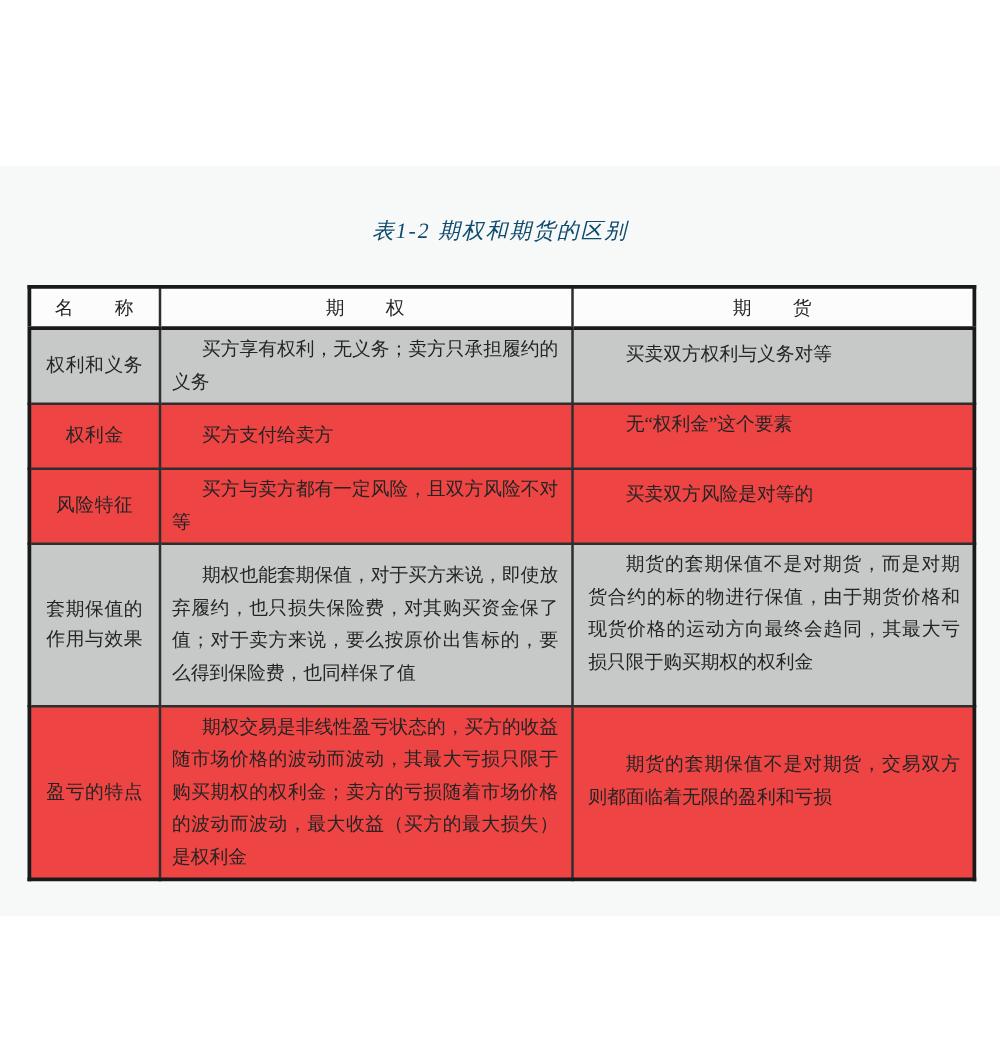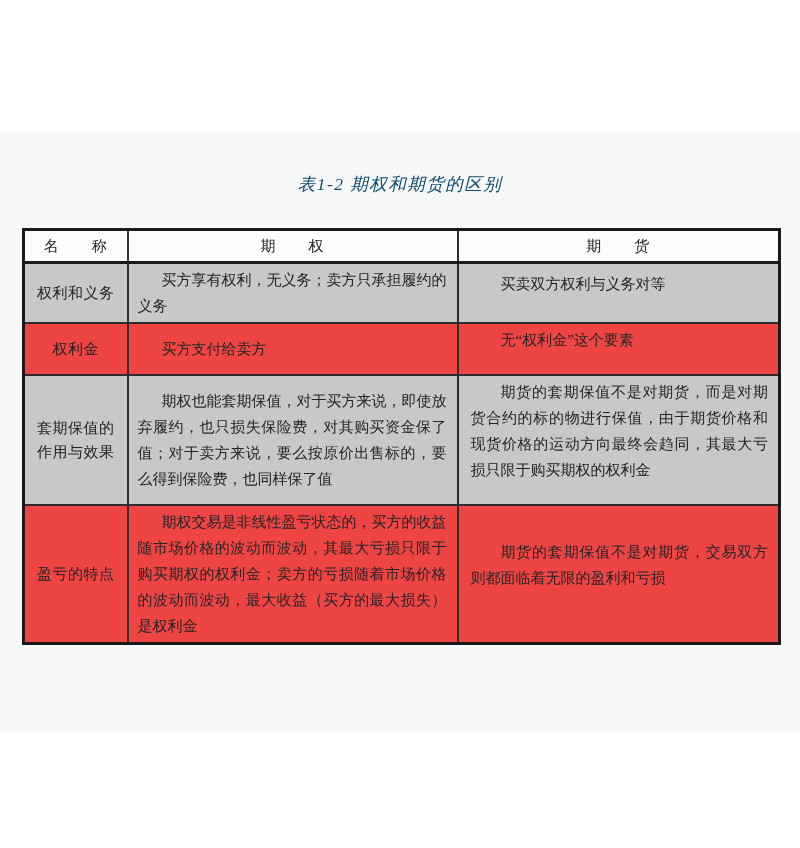--- a/index.html
+++ b/index.html
@@ -109,20 +109,29 @@
     </tr>
     <tr class="plain r-h2">
       <td class="name">权利金</td>
       <td class="body">
           <p>买方支付给卖方</p>
         </td>
       <td class="body fut">
           <p>无“权利金”这个要素</p>
         </td>
     </tr>
+    <tr class="plain r-h4">
+      <td class="name">风险特征</td>
+      <td class="body">
+          <p>买方与卖方都有一定风险，且双方风险不对等</p>
+        </td>
+      <td class="body fut">
+          <p>买卖双方风险是对等的</p>
+        </td>
+    </tr>
     <tr class="shaded r-h5">
       <td class="name">套期保值的作用与效果</td>
       <td class="body">
           <p>期权也能套期保值，对于买方来说，即使放弃履约，也只损失保险费，对其购买资金保了值；对于卖方来说，要么按原价出售标的，要么得到保险费，也同样保了值</p>
         </td>
       <td class="body fut">
           <p>期货的套期保值不是对期货，而是对期货合约的标的物进行保值，由于期货价格和现货价格的运动方向最终会趋同，其最大亏损只限于购买期权的权利金</p>
         </td>
     </tr>
     <tr class="plain r-h6">

